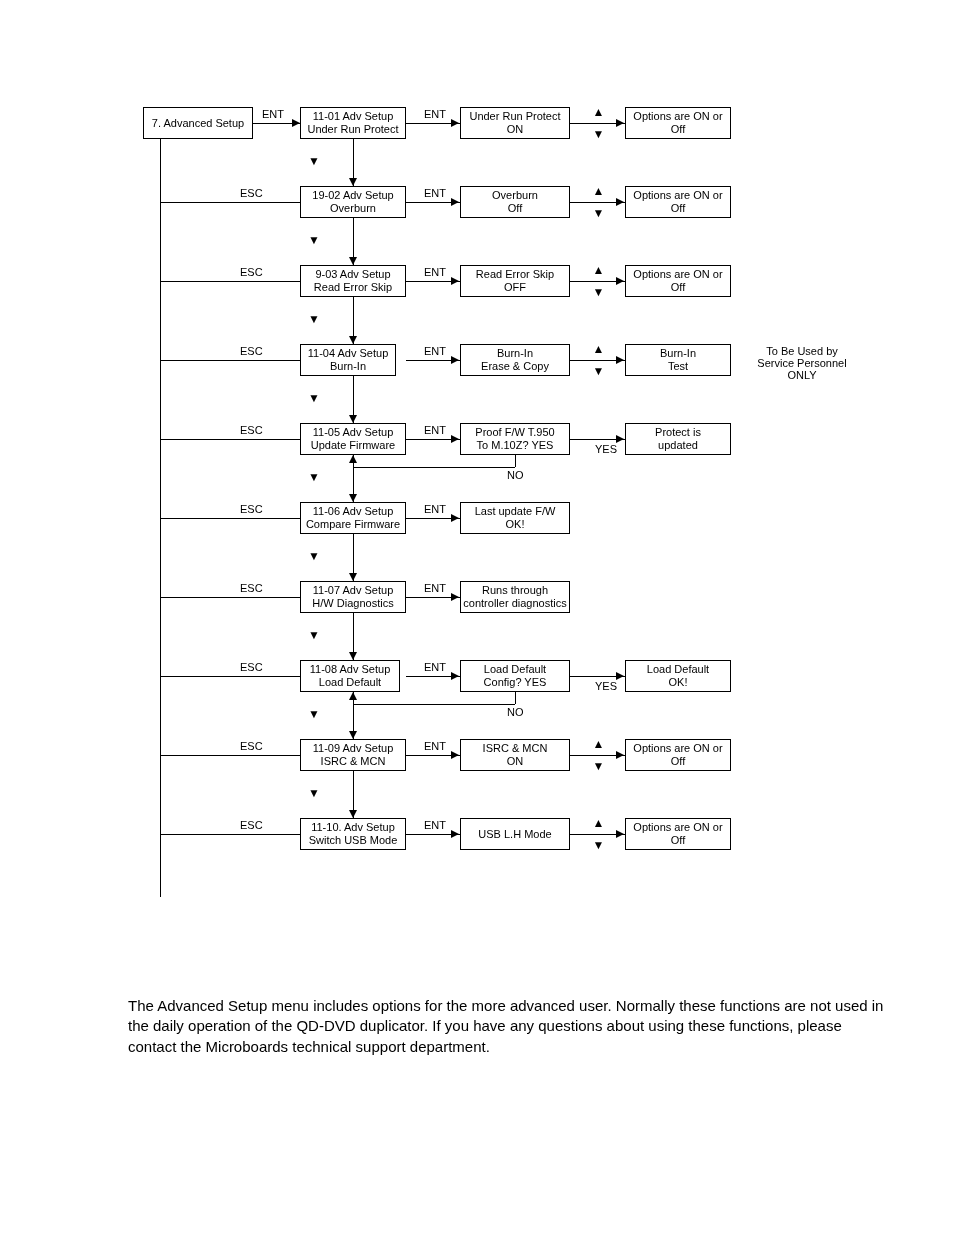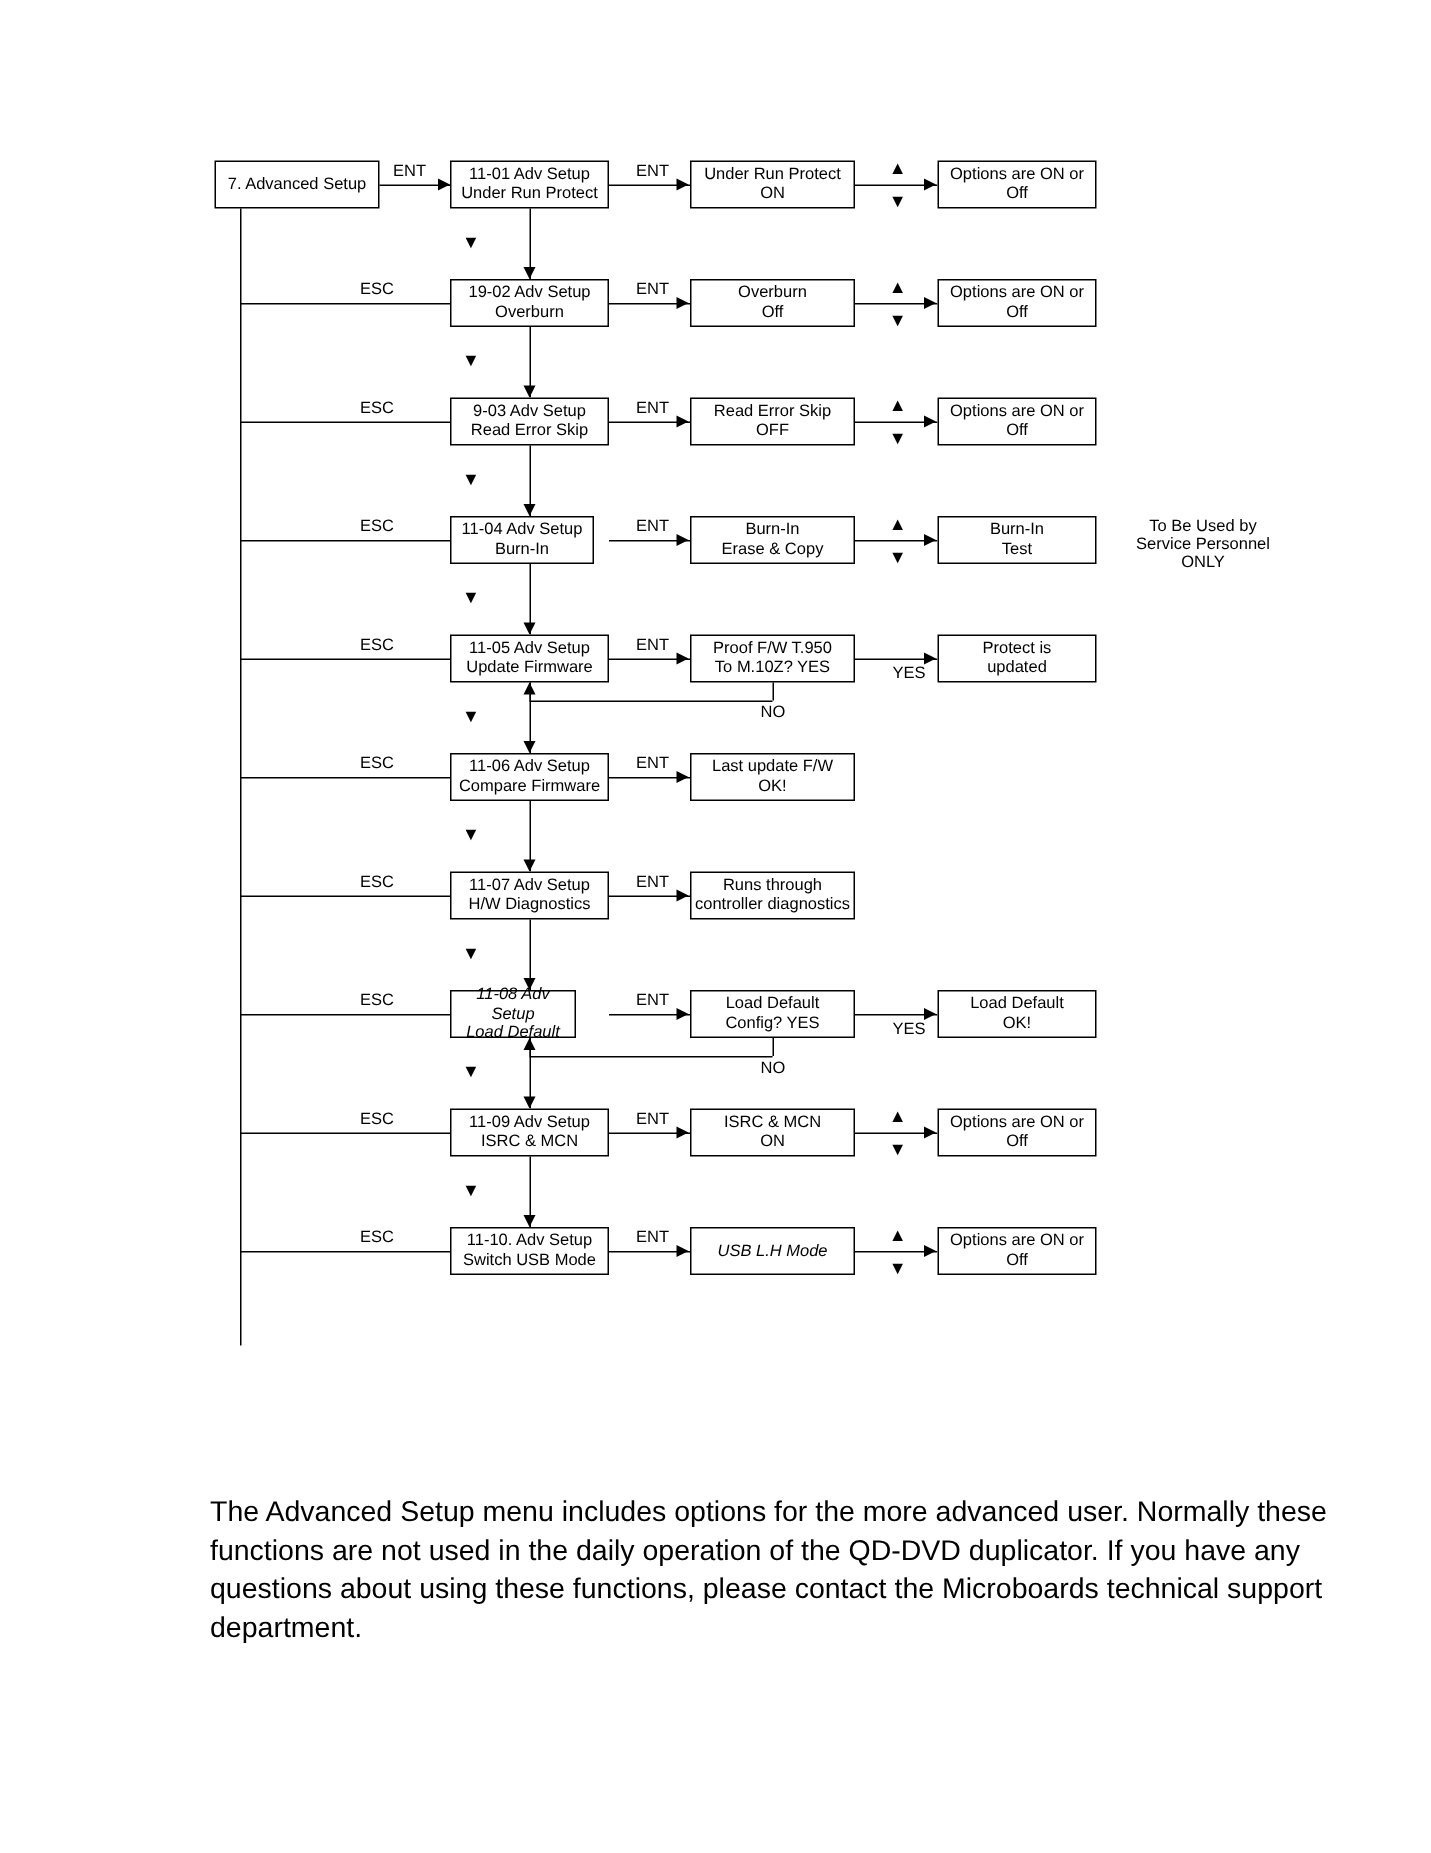--- a/index.html
+++ b/index.html
@@ -29,24 +29,24 @@
     background: #fff;
     white-space: pre-line;
   }
   .lbl {
     position: absolute;
     font-size: 11px;
     white-space: nowrap;
   }
   .body-text {
     position: absolute;
-    font-size: 19px;
+    font-size: 15px;
     line-height: 1.35;
     width: 760px;
-    left: 140px;
+    left: 128px;
   }
   
   .arrow-right {
     position: absolute;
     width: 0; height: 0;
     border-top: 4px solid transparent;
     border-bottom: 4px solid transparent;
     border-left: 8px solid #000;
   }
   .arrow-down {
@@ -206,21 +206,21 @@
       <div class="hline" style="left:406px; top:597px; width:54px;"></div>
       <div class="arrow-right" style="left:451px; top:593px;"></div>
       <span class="lbl" style="left:424px; top:582px;">ENT</span>
       <div class="box" style="left:460px; top:581px; width:110px; height:32px;">Runs through
 controller diagnostics</div>
       <div class="vline" style="left:353px; top:613px; height:47px;"></div>
       <div class="arrow-down" style="left:349px; top:652px;"></div>
       <span class="arrow-down-sym" style="left:308px; top:629px;">▼</span>
       <div class="hline" style="left:160px; top:676px; width:140px;"></div>
       <span class="lbl" style="left:240px; top:661px;">ESC</span>
-      <div class="box" style="left:300px; top:660px; width:84px; height:32px;font-style:italic;">11-08 Adv Setup
+      <div class="box" style="left:300px; top:660px; width:100px; height:32px;">11-08 Adv Setup
 Load Default</div>
       <div class="hline" style="left:406px; top:676px; width:54px;"></div>
       <div class="arrow-right" style="left:451px; top:672px;"></div>
       <span class="lbl" style="left:424px; top:661px;">ENT</span>
       <div class="box" style="left:460px; top:660px; width:110px; height:32px;">Load Default
 Config? YES</div>
       <div class="hline" style="left:570px; top:676px; width:55px;"></div>
       <div class="arrow-right" style="left:616px; top:672px;"></div>
       <span class="lbl" style="left:595px; top:680px;">YES</span>
       <div class="box" style="left:625px; top:660px; width:106px; height:32px;">Load Default
@@ -251,21 +251,21 @@
       <div class="vline" style="left:353px; top:771px; height:47px;"></div>
       <div class="arrow-down" style="left:349px; top:810px;"></div>
       <span class="arrow-down-sym" style="left:308px; top:787px;">▼</span>
       <div class="hline" style="left:160px; top:834px; width:140px;"></div>
       <span class="lbl" style="left:240px; top:819px;">ESC</span>
       <div class="box" style="left:300px; top:818px; width:106px; height:32px;">11-10. Adv Setup
 Switch USB Mode</div>
       <div class="hline" style="left:406px; top:834px; width:54px;"></div>
       <div class="arrow-right" style="left:451px; top:830px;"></div>
       <span class="lbl" style="left:424px; top:819px;">ENT</span>
-      <div class="box" style="left:460px; top:818px; width:110px; height:32px;font-style:italic;">USB L.H Mode</div>
+      <div class="box" style="left:460px; top:818px; width:110px; height:32px;">USB L.H Mode</div>
       <div class="hline" style="left:570px; top:834px; width:55px;"></div>
       <div class="arrow-right" style="left:616px; top:830px;"></div>
       <span class="arrow-up-sym" style="left:592.5px; top:817px;">▲</span>
       <span class="arrow-down-sym" style="left:592.5px; top:839px;">▼</span>
       <div class="box" style="left:625px; top:818px; width:106px; height:32px;">Options are ON or
 Off</div>
     </div>
 
 <div class="body-text" style="top:996px;">The Advanced Setup menu includes options for the more advanced user.  Normally these functions are not used in the daily operation of the QD-DVD duplicator.  If you have any questions about using these functions, please contact the Microboards technical support department.</div>
 

